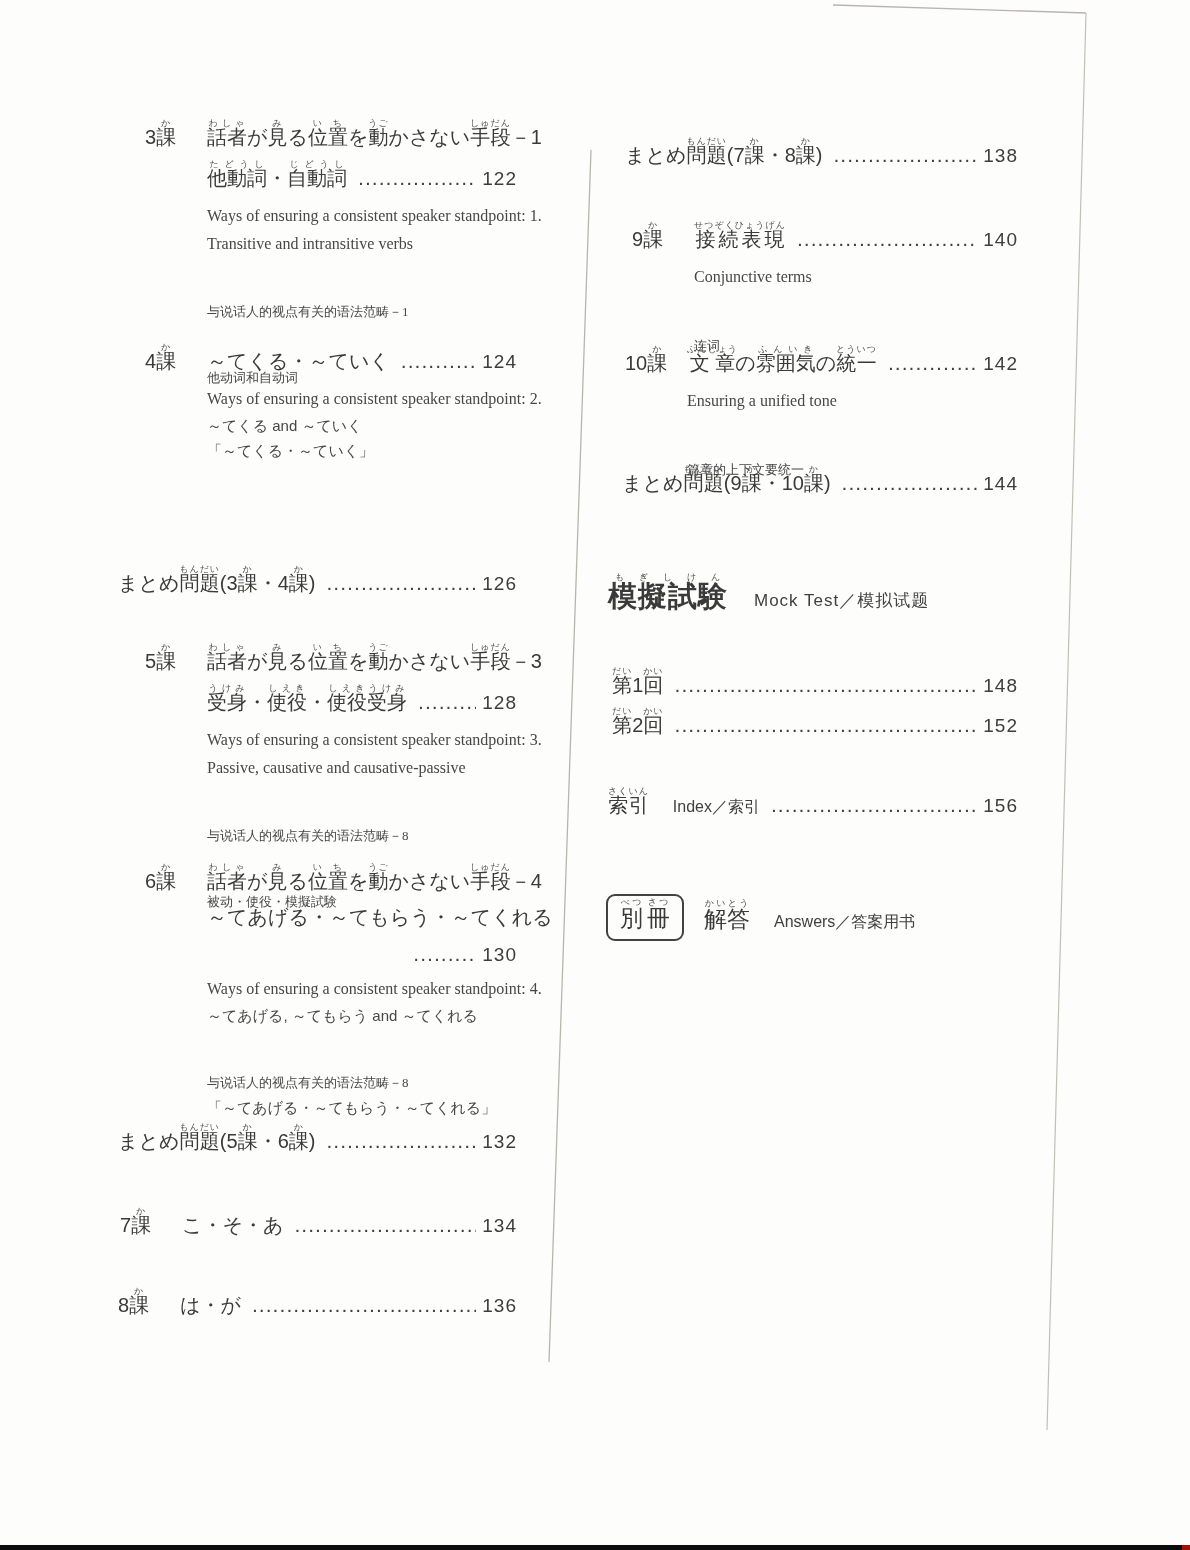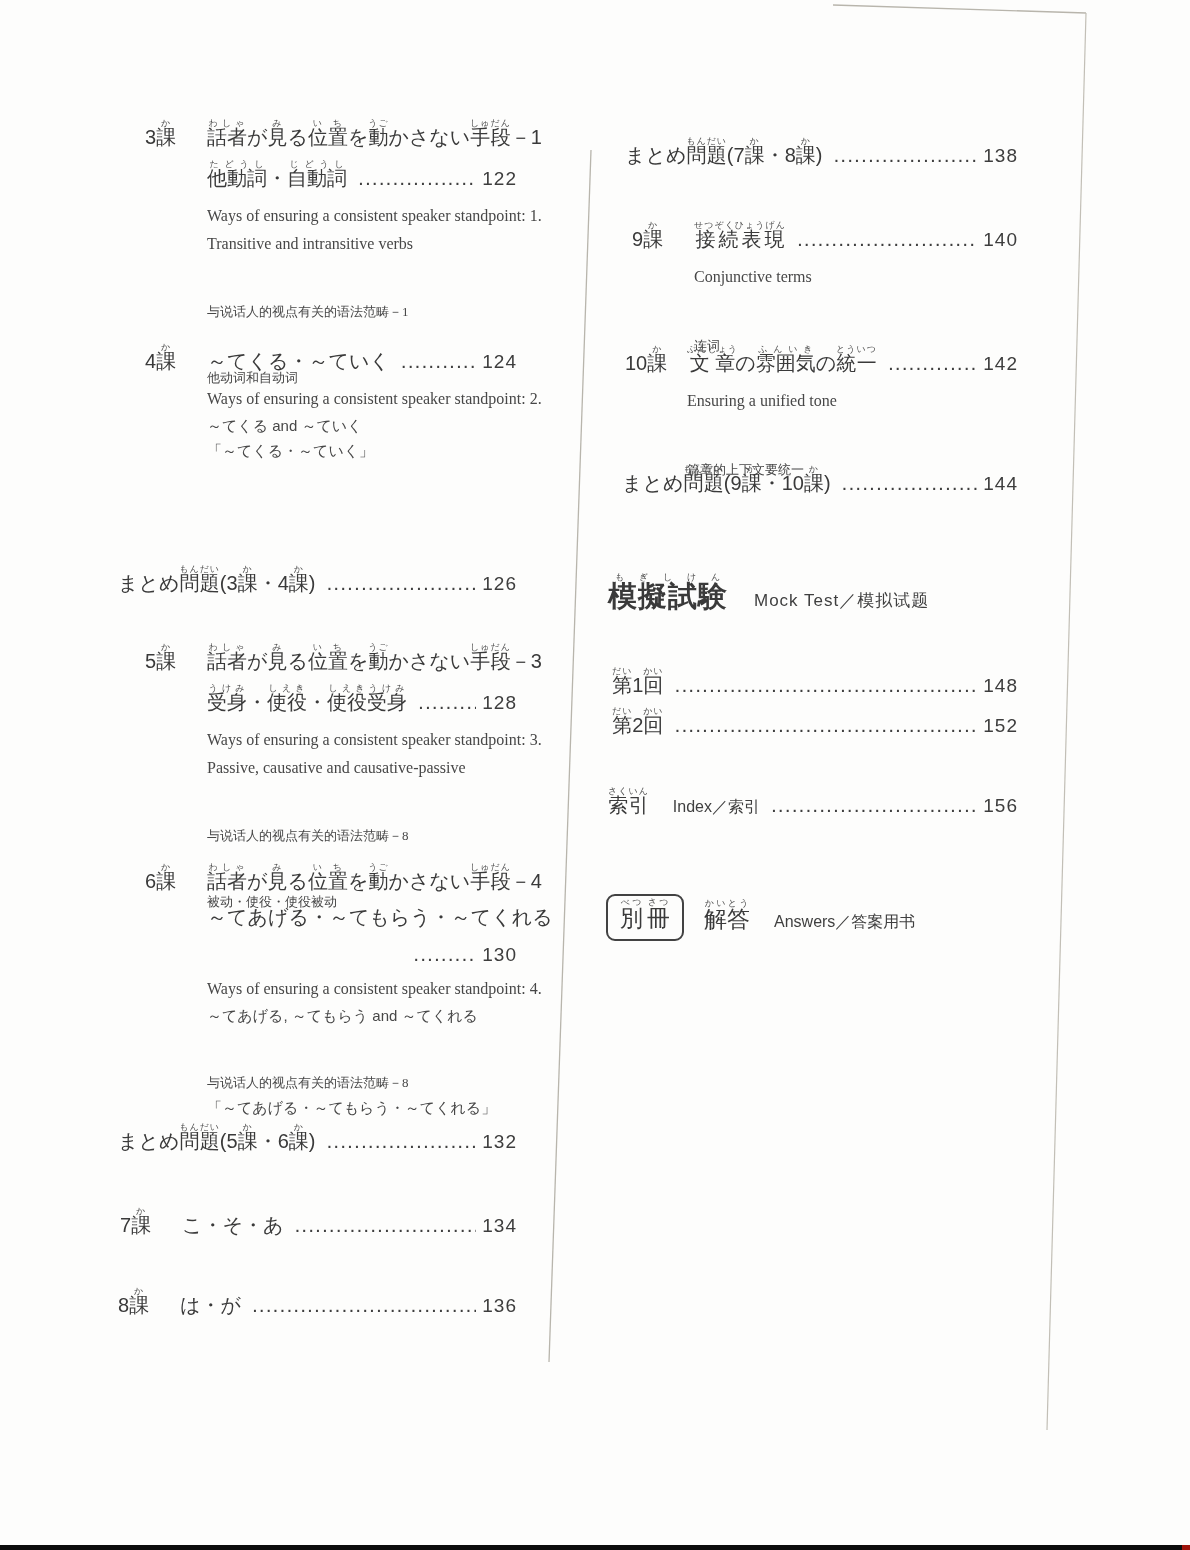--- a/index.html
+++ b/index.html
@@ -132,21 +132,21 @@
             </div>
             <div class="line">
               <span class="ttl" data-name="entry-subtitle"><ruby>受身<rt>うけみ</rt></ruby>・<ruby>使役<rt>しえき</rt></ruby>・<ruby>使役受身<rt>しえきうけみ</rt></ruby></span>
               <span class="leader" data-name="dot-leader">.................</span>
               <span class="page" data-name="page-number">128</span>
             </div>
             <div class="notes">
               <div class="note en" data-name="note-line">Ways of ensuring a consistent speaker standpoint: 3.</div>
               <div class="note en" data-name="note-line">Passive, causative and causative-passive</div>
               <div class="note zh" data-name="note-line">与说话人的视点有关的语法范畴－8</div>
-              <div class="note zh" data-name="note-line">被动・使役・使役被动</div>
+              <div class="note zh" data-name="note-line">被动・使役・模擬試験</div>
             </div>
           </div>
         </div>
       </div>
       <div class="entry chapter" data-name="toc-entry-chapter-6">
         <div class="row">
           <span class="num" data-name="chapter-number">6<ruby>課<rt>か</rt></ruby></span>
           <div class="body">
             <div class="line">
               <span class="ttl" data-name="entry-title"><ruby>話者<rt>わしゃ</rt></ruby>が<ruby>見<rt>み</rt></ruby>る<ruby>位置<rt>いち</rt></ruby>を<ruby>動<rt>うご</rt></ruby>かさない<ruby>手段<rt>しゅだん</rt></ruby>－4</span>

